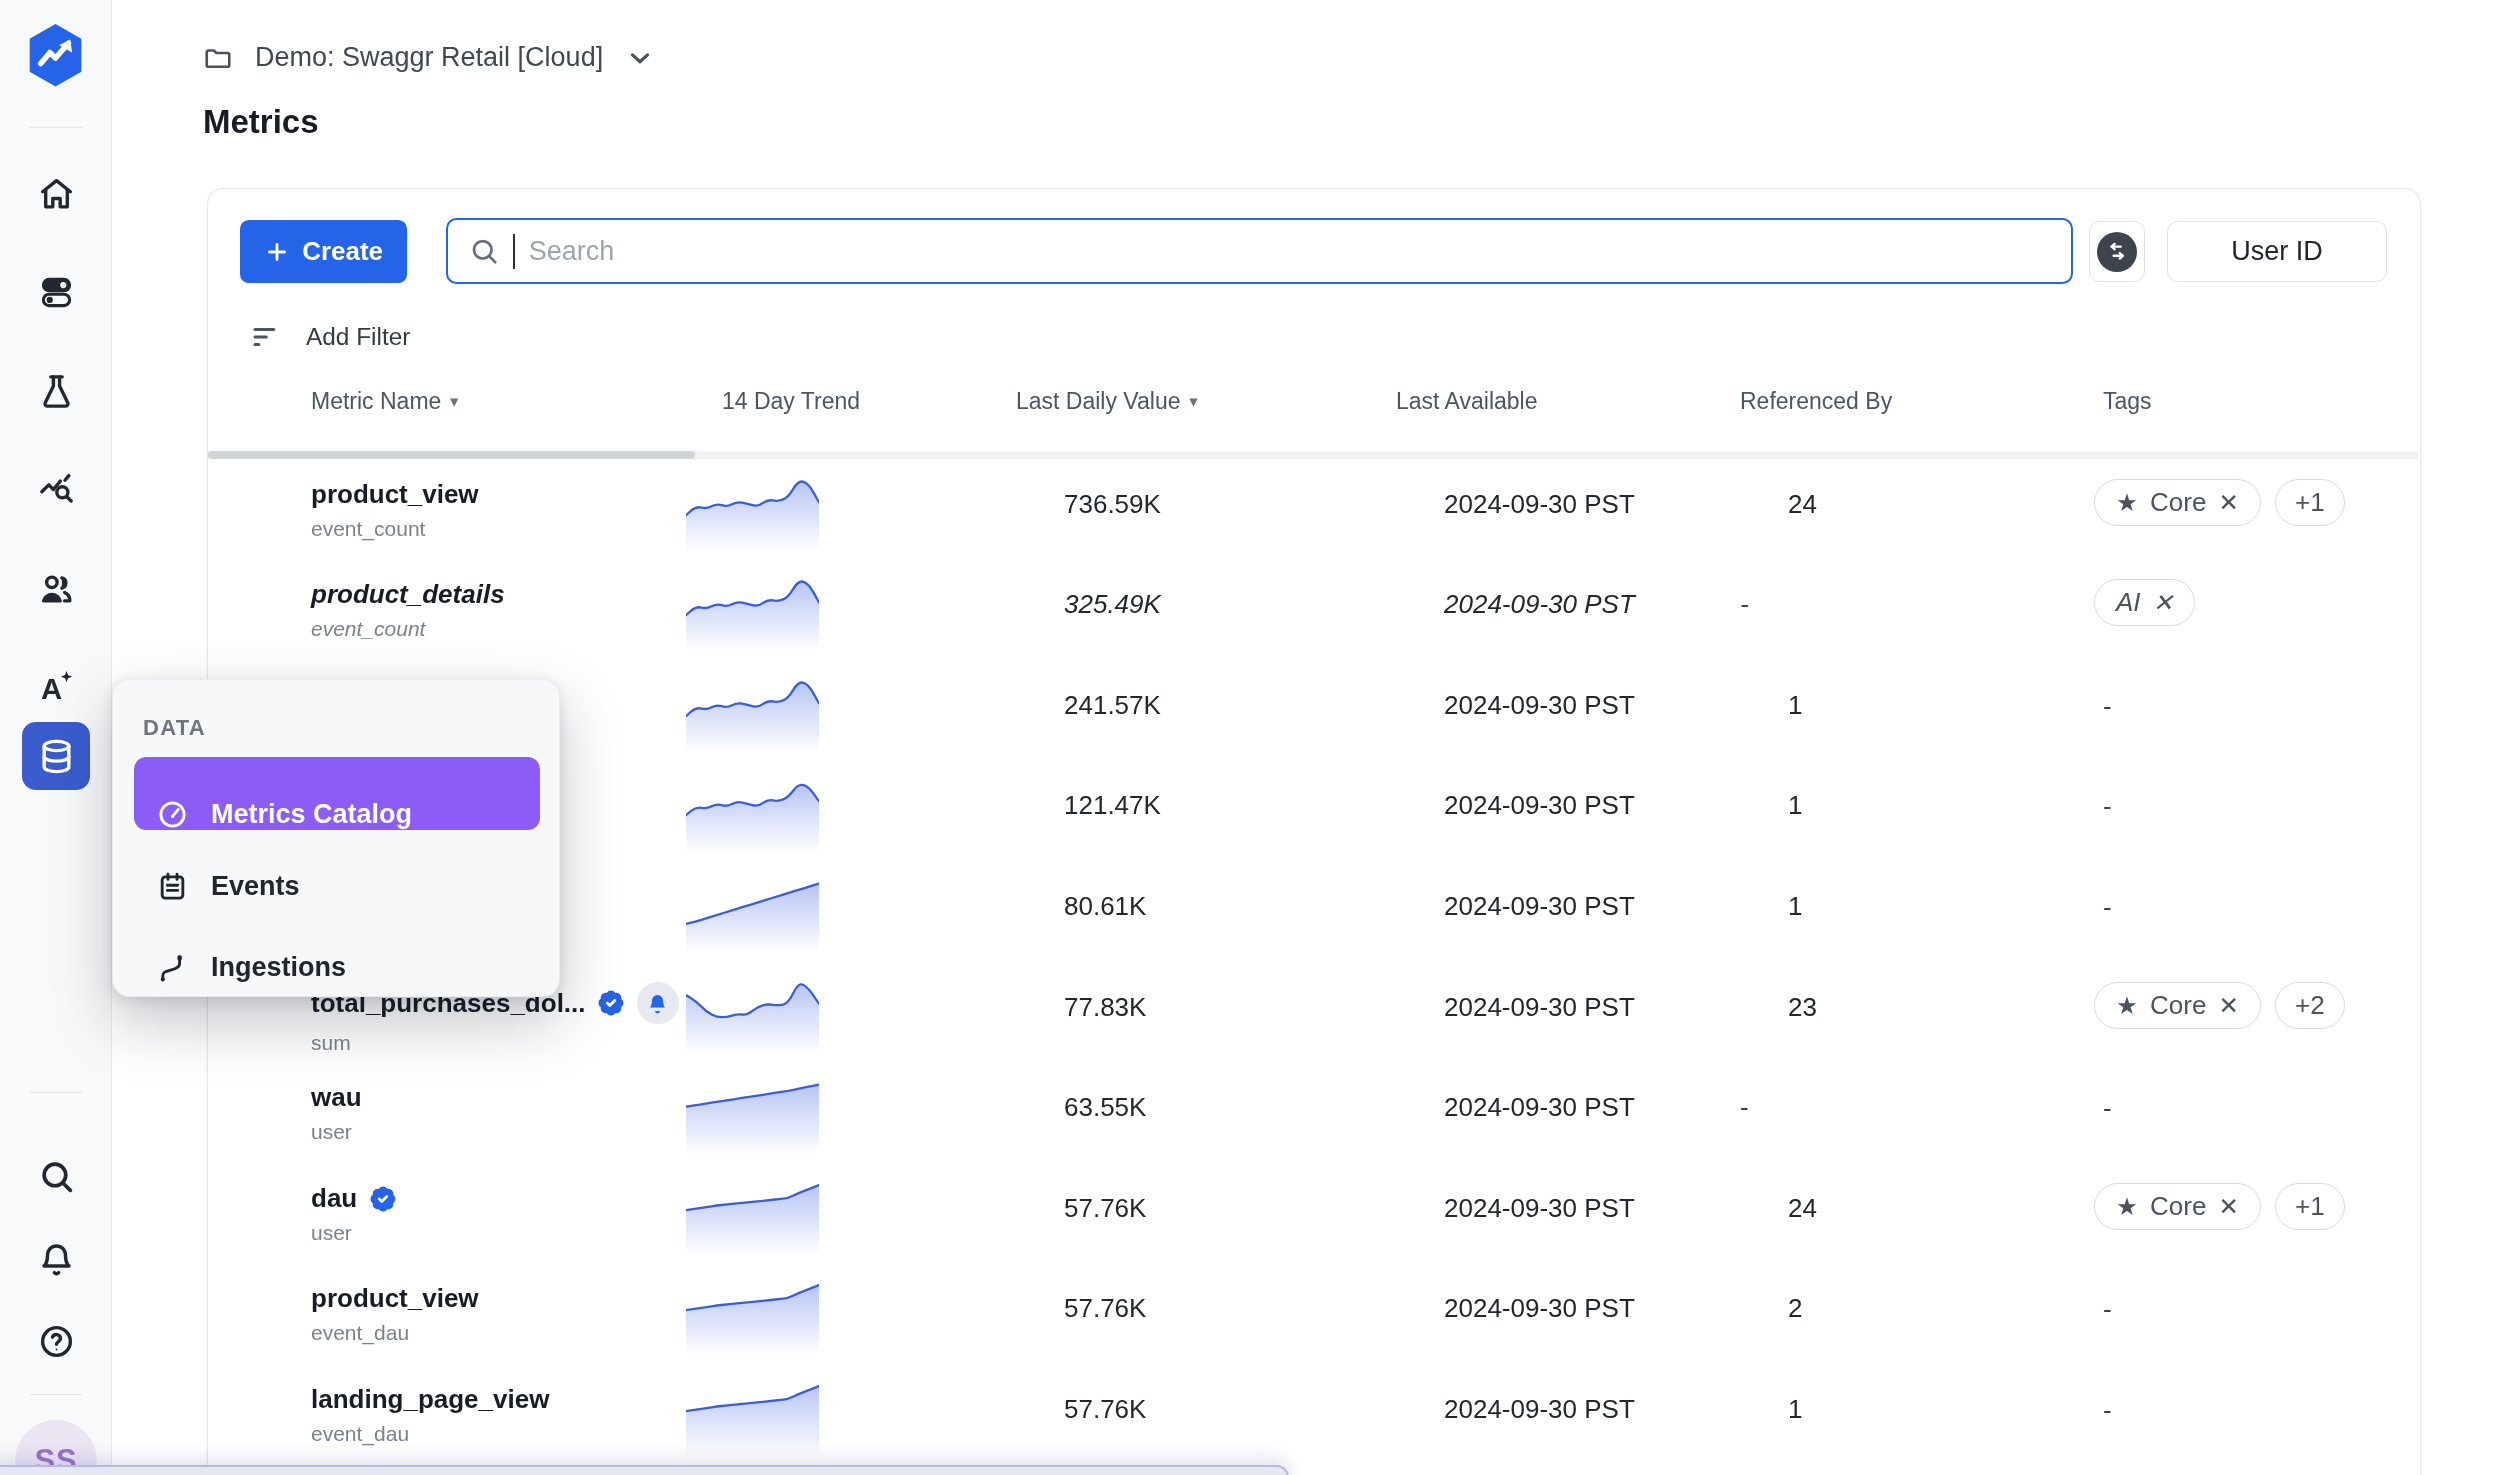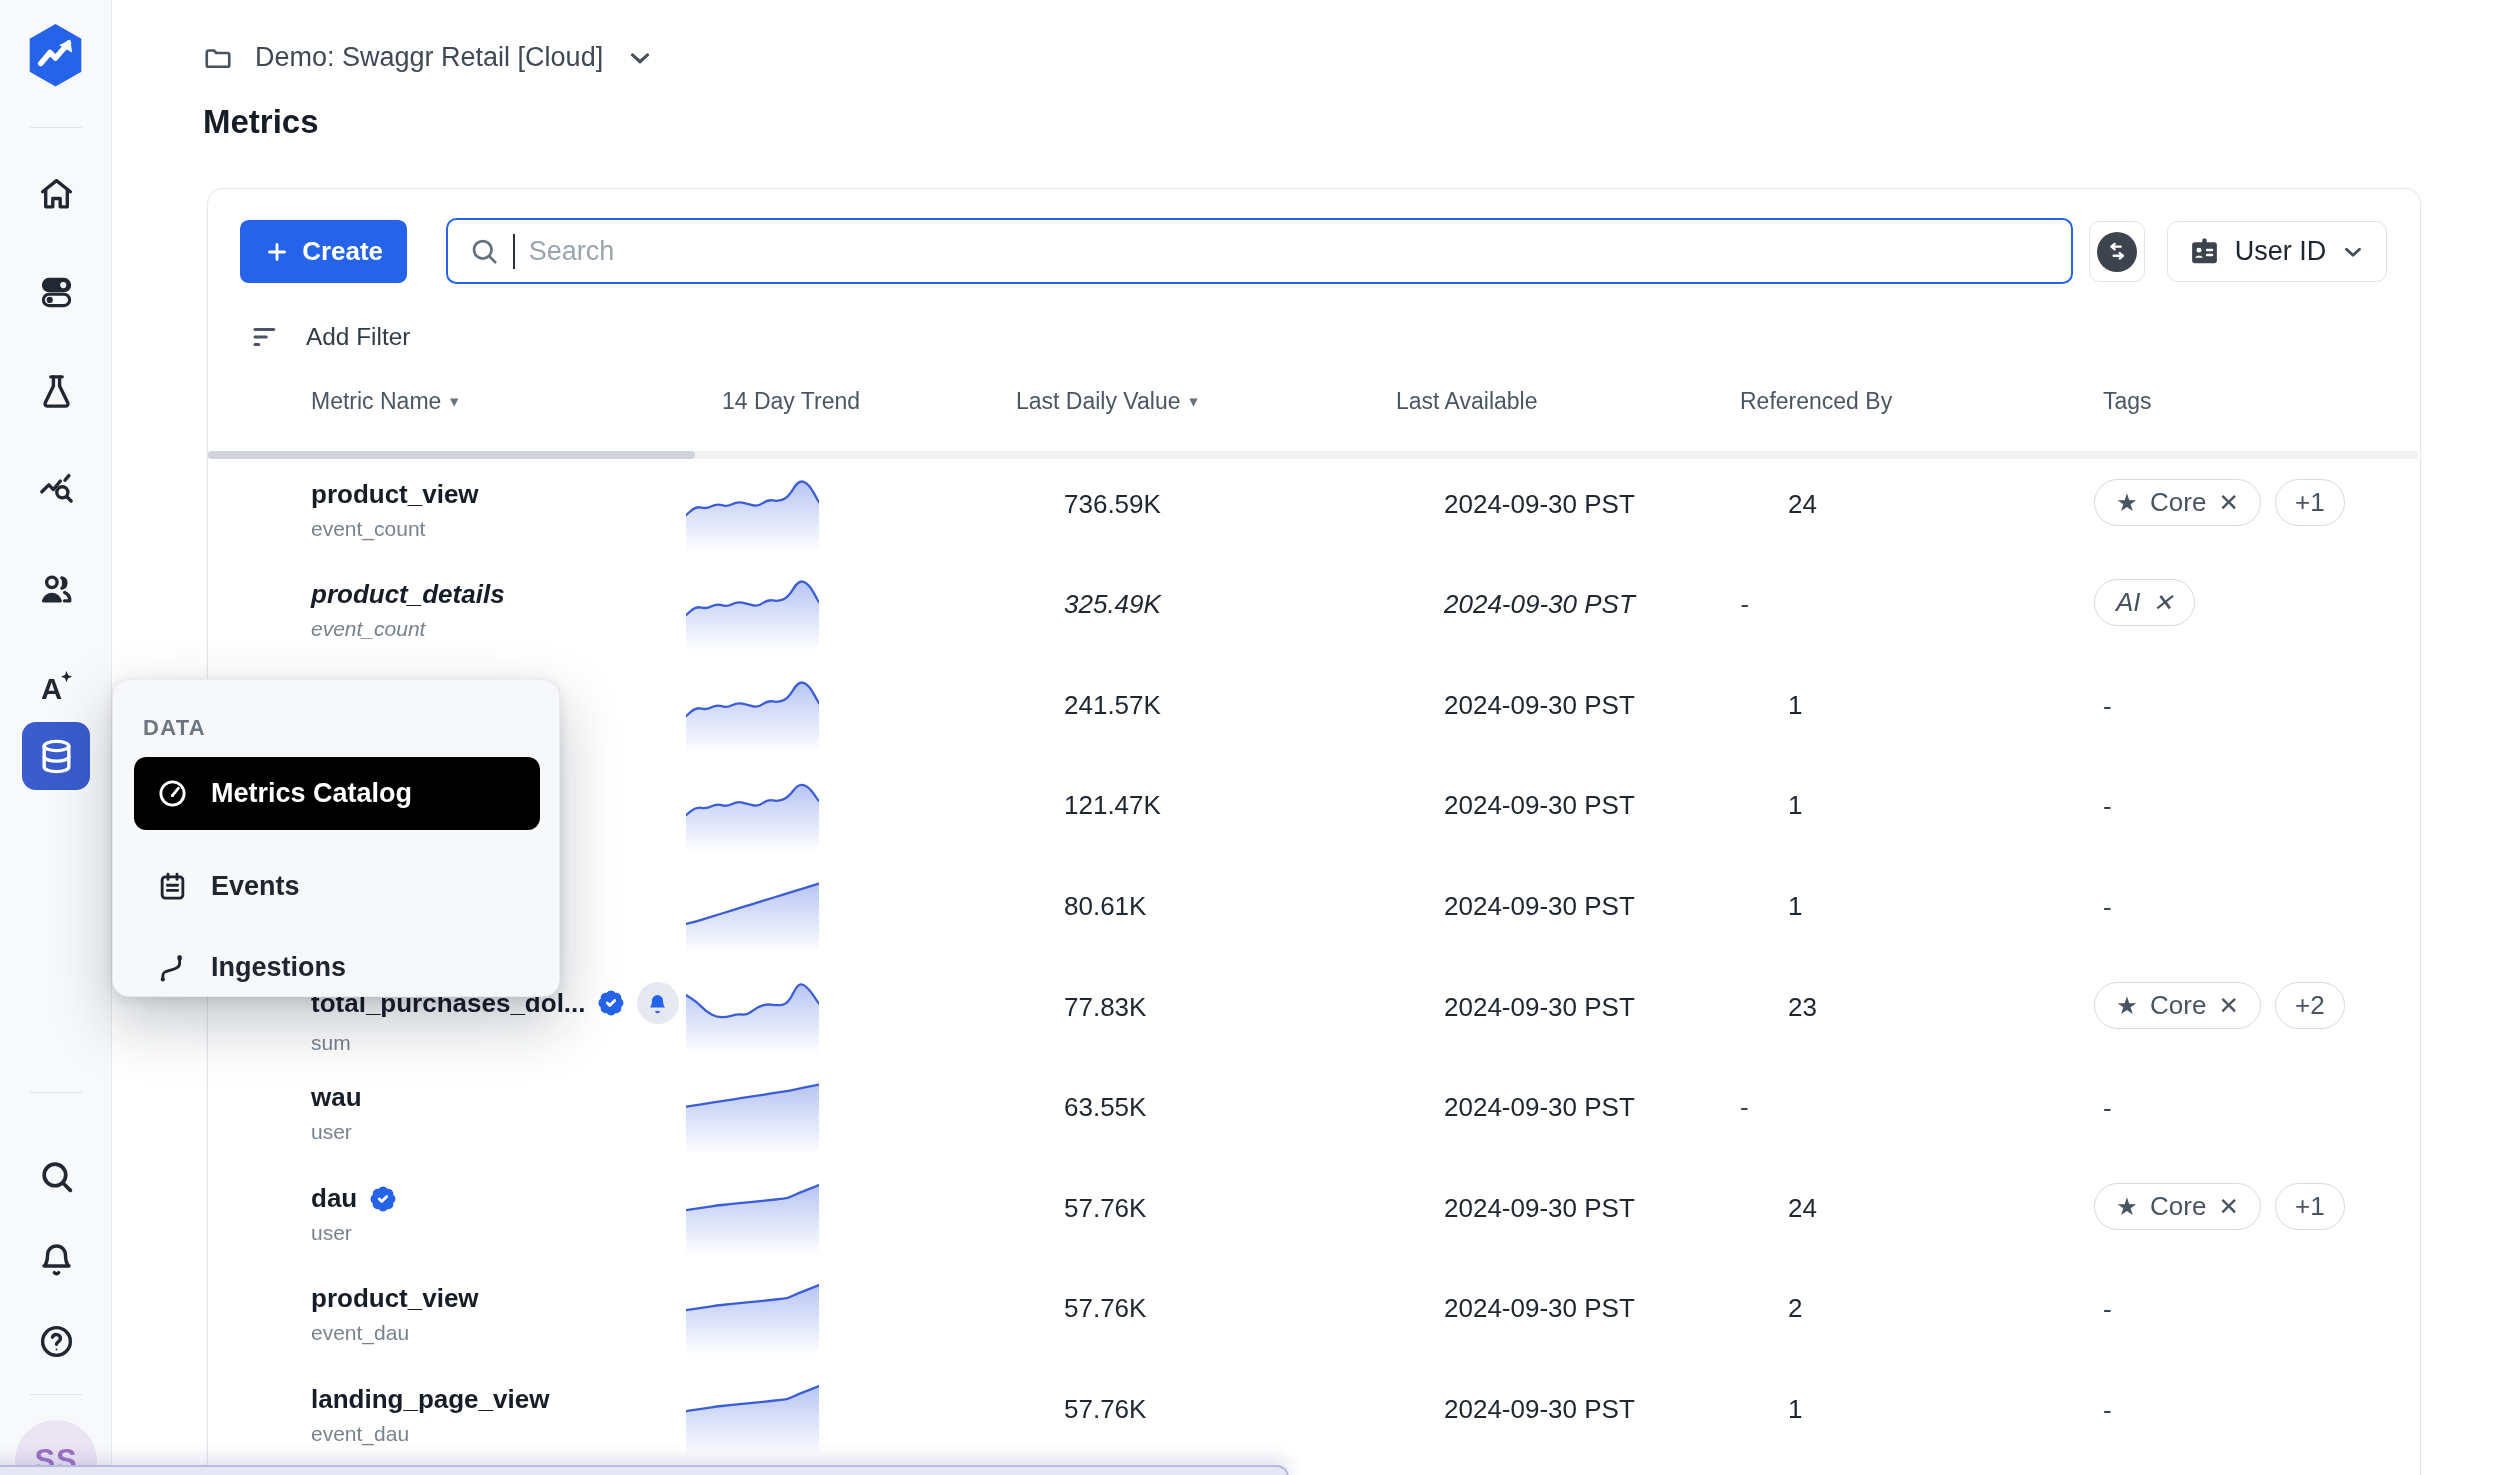--- a/index.html
+++ b/index.html
@@ -52,21 +52,21 @@
   .btn-swap { position:absolute; left:1881px; top:32px; width:56px; height:61px;
     background:#fff; border:1.7px solid #dfe2e7; border-radius:10.5px; display:flex;
     align-items:center; justify-content:center; cursor:pointer; }
   .swap-circle { width:40px; height:40px; border-radius:50%; background:#3d444e;
     display:flex; align-items:center; justify-content:center; color:#fff; }
   .swap-circle svg { width:24.4px; height:24.4px; }
 
   .btn-userid { position:absolute; left:1959px; top:32px; width:220px; height:61px;
     background:#fff; border:1.7px solid #dfe2e7; border-radius:10.5px; display:flex;
     align-items:center; justify-content:center; gap:14px; font-size:27px; color:#20262f;
-    font-family:inherit; cursor:pointer; }
+    font-family:inherit; cursor:pointer;flex-direction:column; }
   .btn-userid .chev { color:#454d58; }
 
   .add-filter { position:absolute; left:42px; top:133px; display:flex; align-items:center;
     gap:26px; color:#333b45; font-size:24.4px; font-weight:500; cursor:pointer; }
   .add-filter svg { width:30px; height:30px; color:#4b5563; }
 
   .th { position:absolute; top:199px; font-size:23px; font-weight:500; color:#4b5563;
     display:flex; align-items:center; gap:8.7px; cursor:pointer; }
   .th .tri { font-size:16.6px; color:#6b7280; }
 
@@ -98,21 +98,21 @@
   
   .popup { position:absolute; left:112px; top:679px; width:448px; height:318px;
     background:#f7f8fa; border:0.9px solid #e9ebef; border-radius:17.4px; z-index:50;
     box-shadow:0 24.4px 61px rgba(15,23,42,.25), 0 3.5px 12.2px rgba(15,23,42,.10); }
   .popup-label { position:absolute; left:30px; top:35px; font-size:22px; font-weight:bold;
     color:#6e7681; letter-spacing:1.3px; }
   .pitem { position:absolute; left:21px; width:406px; height:65px; display:flex;
     align-items:center; gap:23px; padding:0 23px; border-radius:12.2px; font-size:27px;
     font-weight:bold; color:#20262f; cursor:pointer; }
   .pitem svg { width:31px; height:31px; flex:none; }
-  .pitem.selected { background:#000000; color:#fff; height:73px; }
+  .pitem.selected { background:#8b5cf6; color:#fff; height:73px;align-items:flex-end; }
 
   
   .bottom-sheet { position:absolute; left:-21px; top:1465px; width:1310px; height:35px;
     background:#e6e7f5; border:2.6px solid #b7badf; border-radius:12.2px 12.2px 0 0;
     box-shadow:0 -7px 15.7px rgba(99,102,160,.18); z-index:60; }
 </style>
 </head>
 <body>
 
 <div class="stage">

